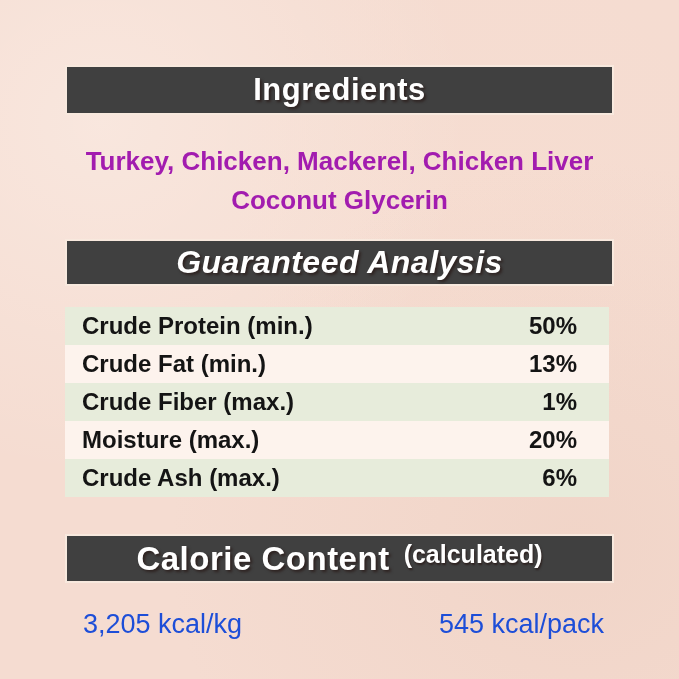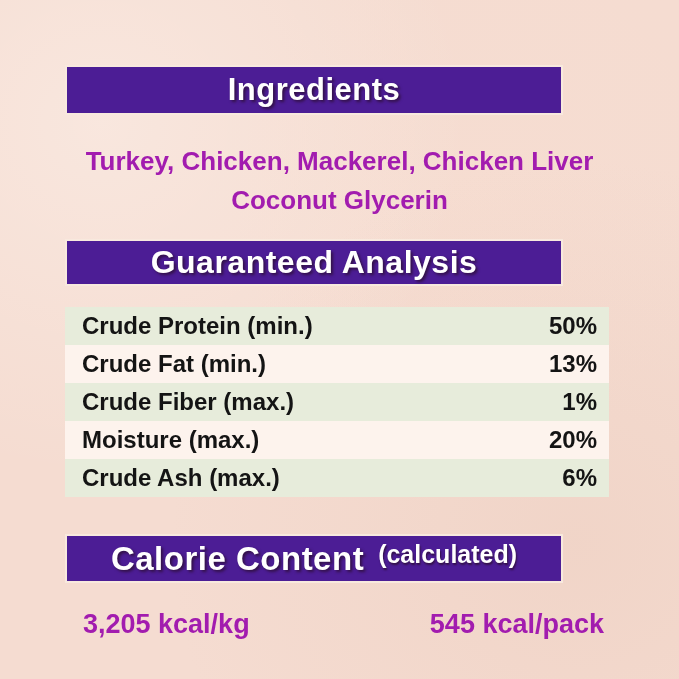--- a/index.html
+++ b/index.html
@@ -15,30 +15,30 @@
     background:
       radial-gradient(ellipse at 15% 18%, rgba(255,248,243,0.38), transparent 45%),
       radial-gradient(ellipse at 85% 80%, rgba(229,193,176,0.28), transparent 50%),
       radial-gradient(ellipse at 70% 30%, rgba(248,222,208,0.30), transparent 42%),
       #f5dcd1;
   }
 
   .bar {
     position: absolute;
     left: 67px;
-    width: 494px;
-    background: #4c1d95;
+    width: 545px;
+    background: #404040;
     box-shadow: 0 0 0 2px #f8e9de;
     display: flex;
     align-items: center;
     justify-content: center;
     box-sizing: border-box;
   }
   .bar-ingredients { top: 67px;  height: 46px; }
-  .bar-analysis    { top: 241px; height: 43px; }
+  .bar-analysis    { top: 241px; height: 43px; font-style: italic; }
   .bar-calorie     { top: 536px; height: 45px; align-items: flex-start; gap: 14px; padding-top: 4px; }
 
   .bar-title {
     color: #ffffff;
     font-weight: bold;
     font-size: 31px;
     letter-spacing: 0.5px;
     text-shadow: 2px 2px 3px rgba(30,8,4,0.55);
     white-space: nowrap;
   }
@@ -68,43 +68,43 @@
     position: absolute;
     top: 307px;
     left: 65px;
     width: 544px;
   }
   .analysis-row {
     height: 38px;
     display: flex;
     align-items: center;
     justify-content: space-between;
-    padding: 0 12px 0 17px;
+    padding: 0 32px 0 17px;
     box-sizing: border-box;
     font-size: 24px;
     font-weight: bold;
     color: #141414;
   }
   .analysis-row:nth-child(odd)  { background: #e7ecdb; }
   .analysis-row:nth-child(even) { background: #fdf3ed; }
   .analysis-row .row-value { text-align: right; }
 
   .calorie-values {
     position: absolute;
     top: 608px;
     left: 67px;
     width: 545px;
     display: flex;
     justify-content: space-between;
     align-items: center;
     box-sizing: border-box;
     padding: 0 8px 0 16px;
     font-size: 27px;
-    font-weight: bold;
-    color: #a21caf;
+    font-weight: normal;
+    color: #1d4ed8;
     line-height: 32px;
     gap: 40px;
   }
 </style>
 </head>
 <body>
 
 <div class="bar bar-ingredients">
   <span class="bar-title">Ingredients</span>
 </div>

